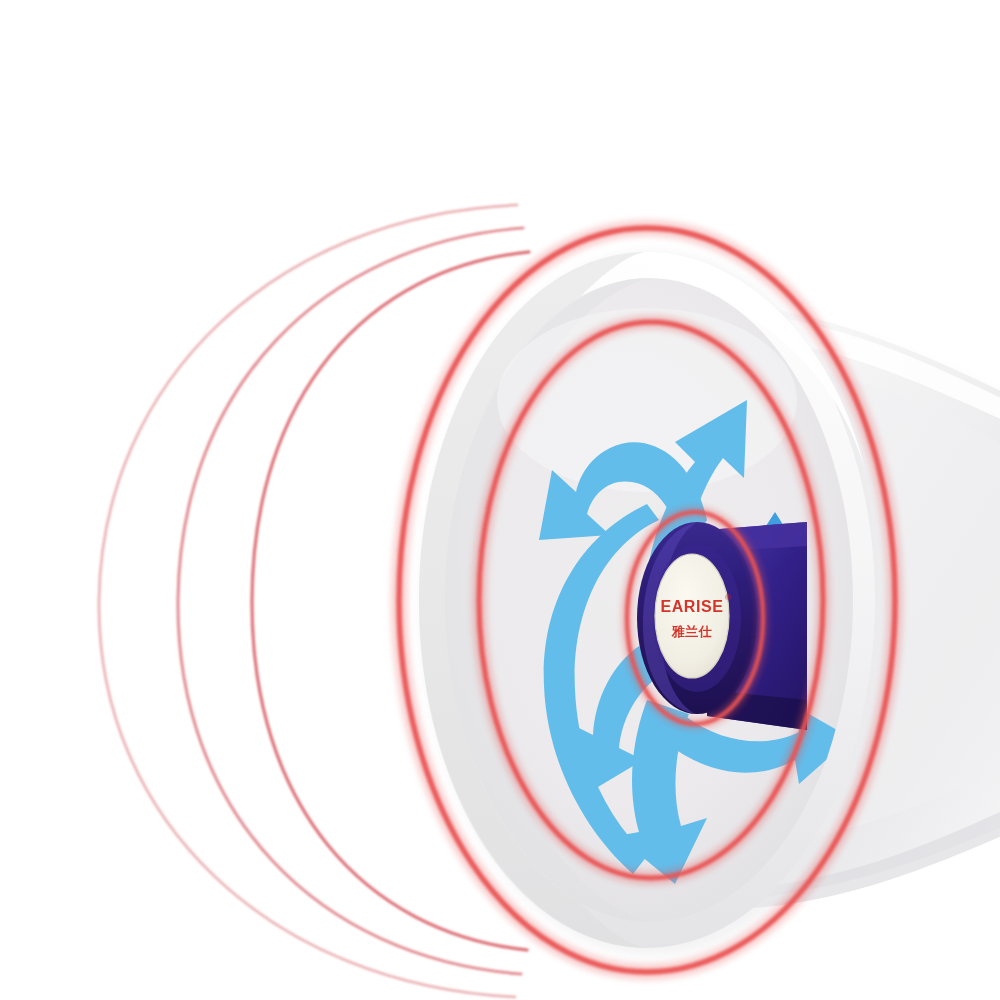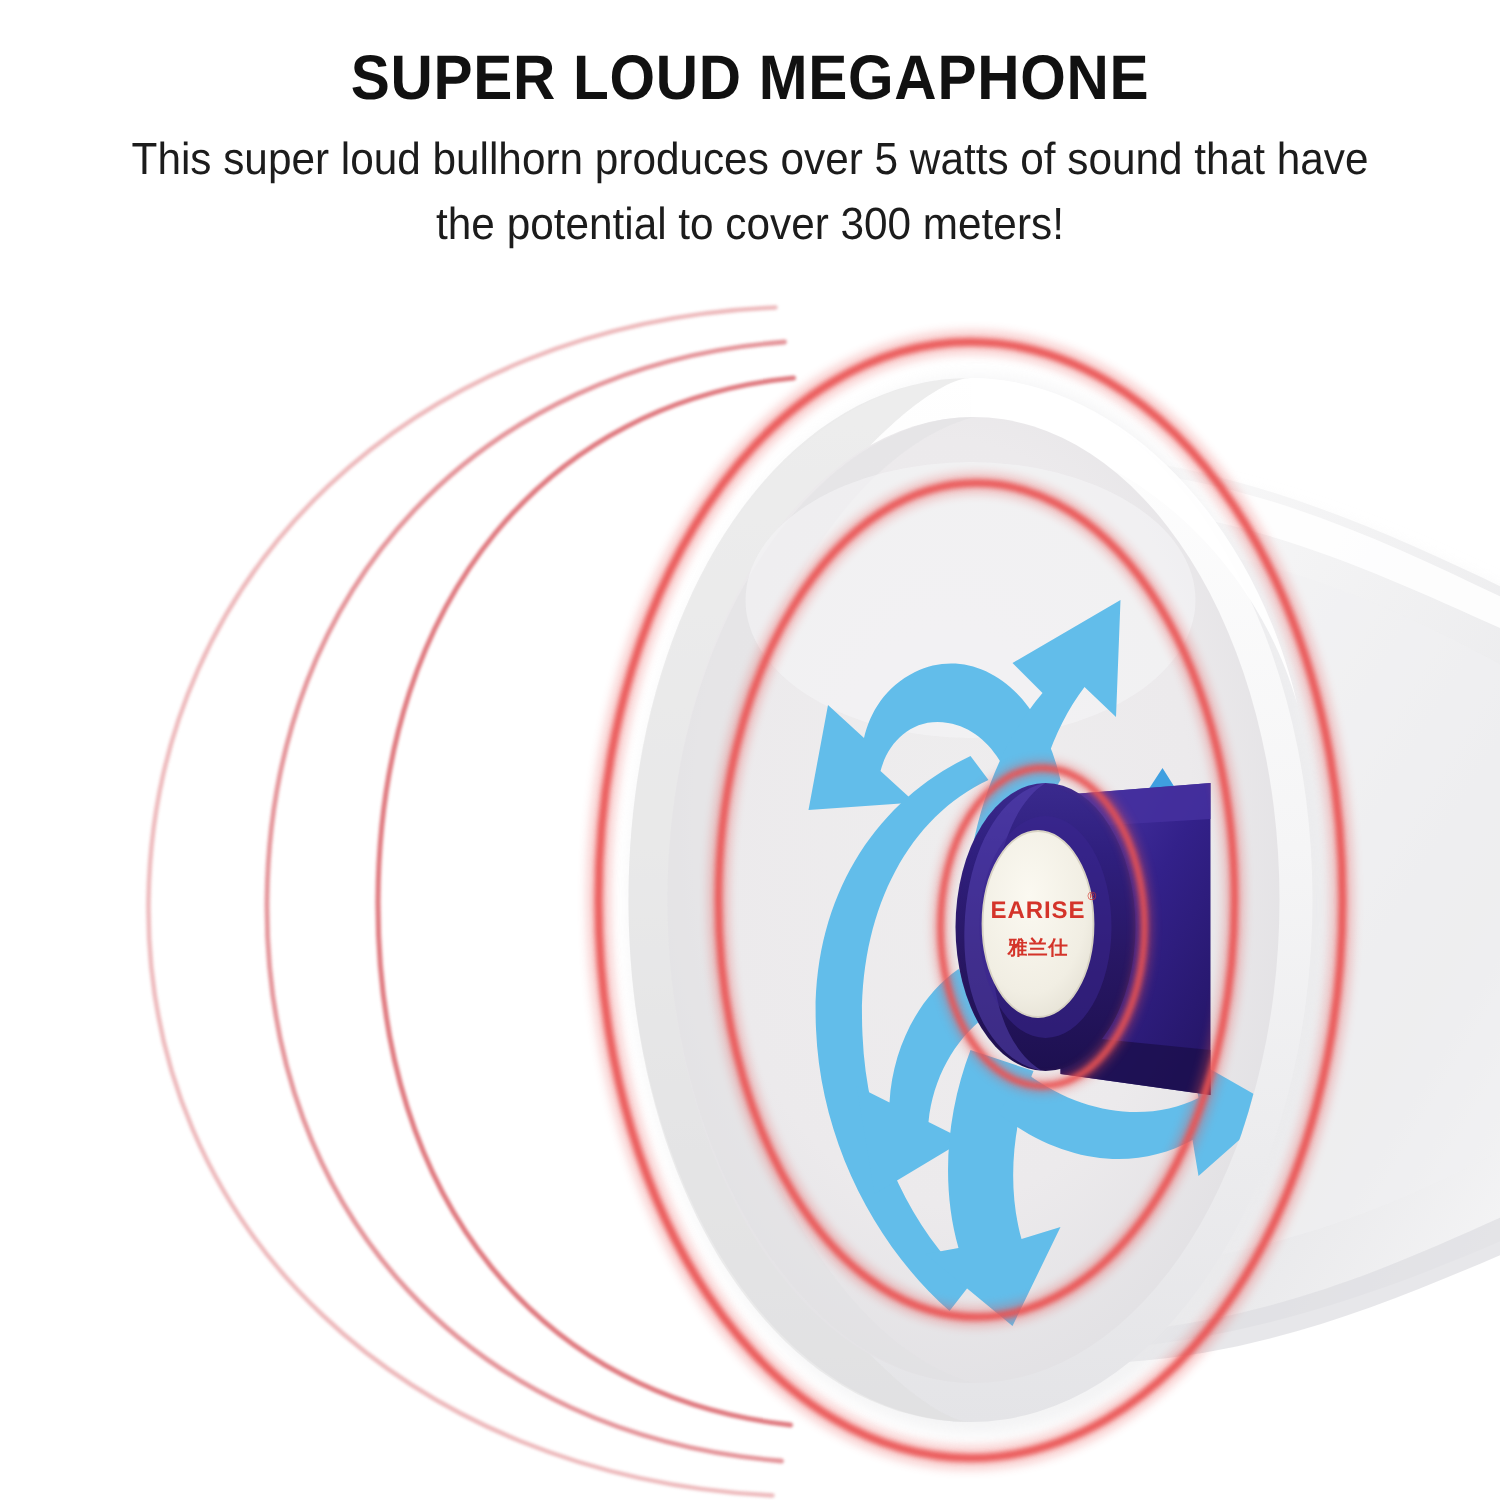--- a/index.html
+++ b/index.html
@@ -72,27 +72,20 @@
     z-index: 10;
     padding-left: 47px;
   }
   .stage svg { display: block; }
 </style>
 </head>
 <body>
 
 <div id="poster">
 
-  <div class="header">
-    <h1 class="headline">SUPER LOUD MEGAPHONE</h1>
-    <div class="subline">
-      <span>This super loud bullhorn produces over 5 watts of sound that have</span>
-      <span>the potential to cover 300 meters!</span>
-    </div>
-  </div>
 
   <div class="stage">
     <svg width="1000" height="1000" viewBox="0 0 1000 1000" xmlns="http://www.w3.org/2000/svg">
 
       <defs>
 
         <linearGradient id="gHornFace" x1="0" y1="0" x2="1" y2="0.35">
           <stop offset="0" stop-color="#fdfdfd"></stop>
           <stop offset="0.30" stop-color="#f1f1f2"></stop>
           <stop offset="0.62" stop-color="#e6e6e8"></stop>

